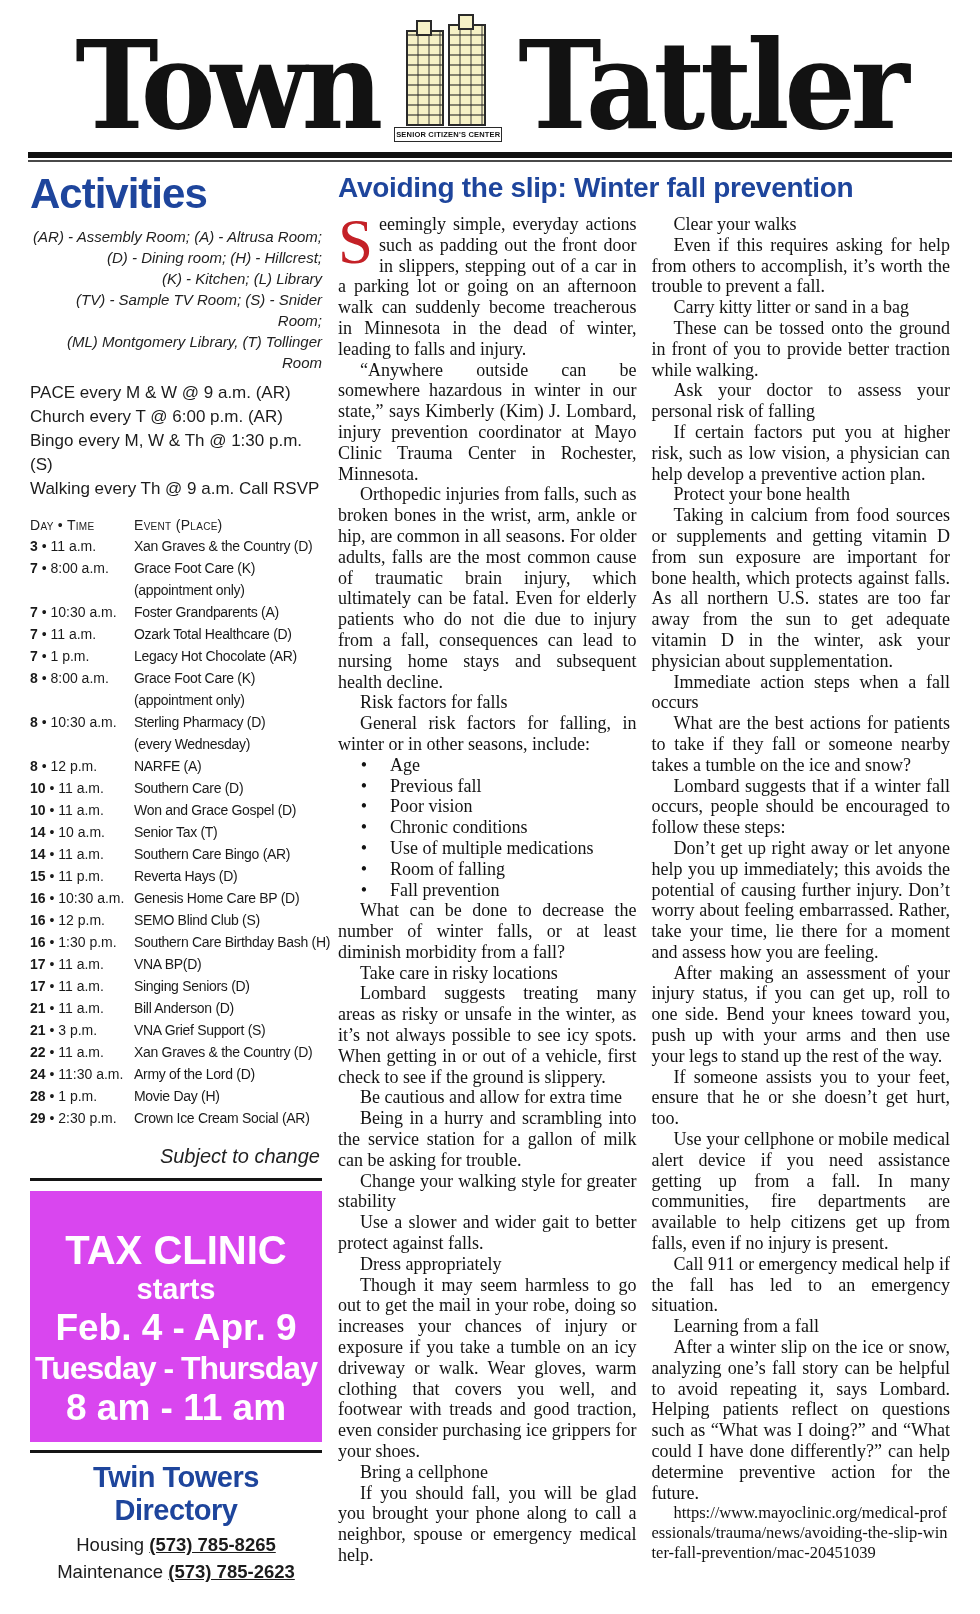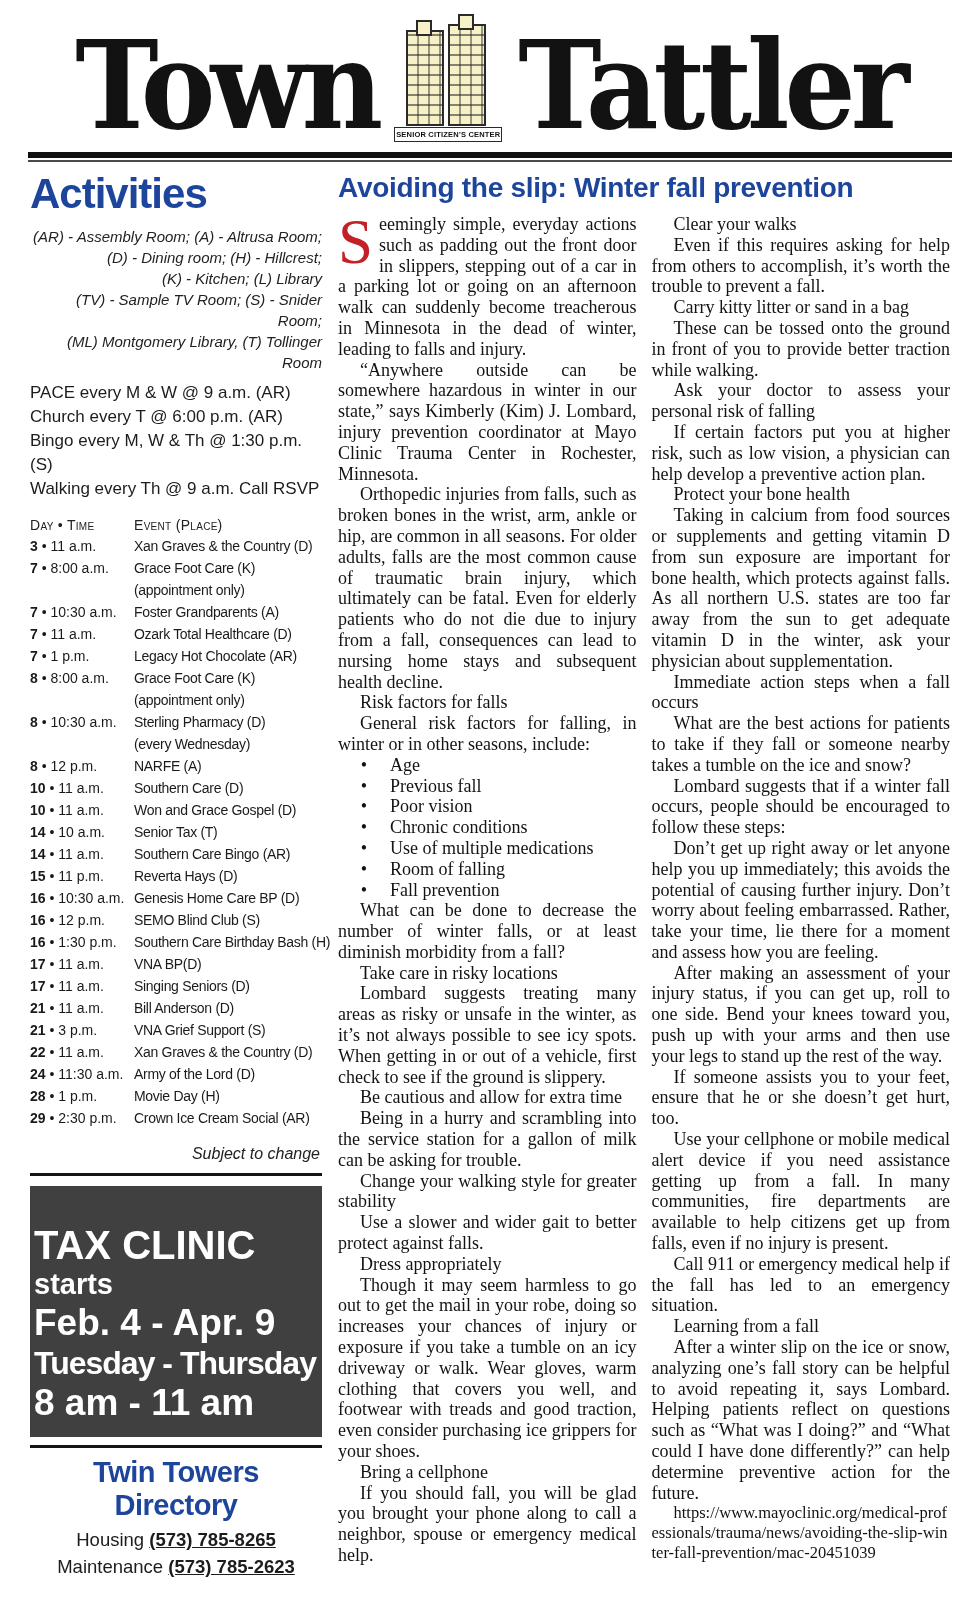--- a/index.html
+++ b/index.html
@@ -33,24 +33,24 @@
   .content { display:grid; grid-template-columns:292px 1fr; gap:16px; padding:6px 30px 20px; }
 
   
   .activities-heading { font-size:42px; font-weight:700; color:#1e459c; letter-spacing:-1px; margin:2px 0 8px; }
   .legend { text-align:right; font-style:italic; font-size:15px; line-height:21px; color:#222; margin-bottom:8px; }
   .recurring { font-size:17px; line-height:24px; color:#1c1c1c; margin-bottom:16px; }
   .sched-head { display:grid; grid-template-columns:104px 1fr; font-size:14px; font-variant:small-caps; letter-spacing:.3px; color:#222; margin-bottom:2px; }
   .sched-row { display:grid; grid-template-columns:104px 1fr; font-size:14px; line-height:22px; }
   .sched-day { font-weight:700; }
   .sched-event { letter-spacing:-0.3px; white-space:nowrap; }
-  .subject-note { text-align:right; font-style:italic; font-size:16px; margin:16px 2px 10px 0; color:#222; }
+  .subject-note { text-align:right; font-style:italic; font-size:20px; margin:16px 2px 10px 0; color:#222; }
   .section-divider { height:3px; background:#151515; margin:8px 0; }
 
-  .tax-box { background:#404040; color:#ffffff; margin:10px 0 8px; padding:36px 4px 12px; }
+  .tax-box { background:#d946ef; color:#ffffff; text-align:center; margin:10px 0 8px; padding:36px 4px 12px; }
   .tax-line { font-weight:700; line-height:1.16; }
   .tax-line-0 { font-size:40px; }
   .tax-line-1 { font-size:29px; }
   .tax-line-2 { font-size:37px; }
   .tax-line-3 { font-size:32px; letter-spacing:-1px; }
   .tax-line-4 { font-size:37px; }
 
   .directory { text-align:center; margin:6px 0 10px; }
   .directory-heading { font-size:29px; font-weight:700; color:#1e459c; letter-spacing:-0.5px; margin-bottom:4px; }
   .directory .rich-line { font-size:18.5px; line-height:27px; color:#1c1c1c; }

